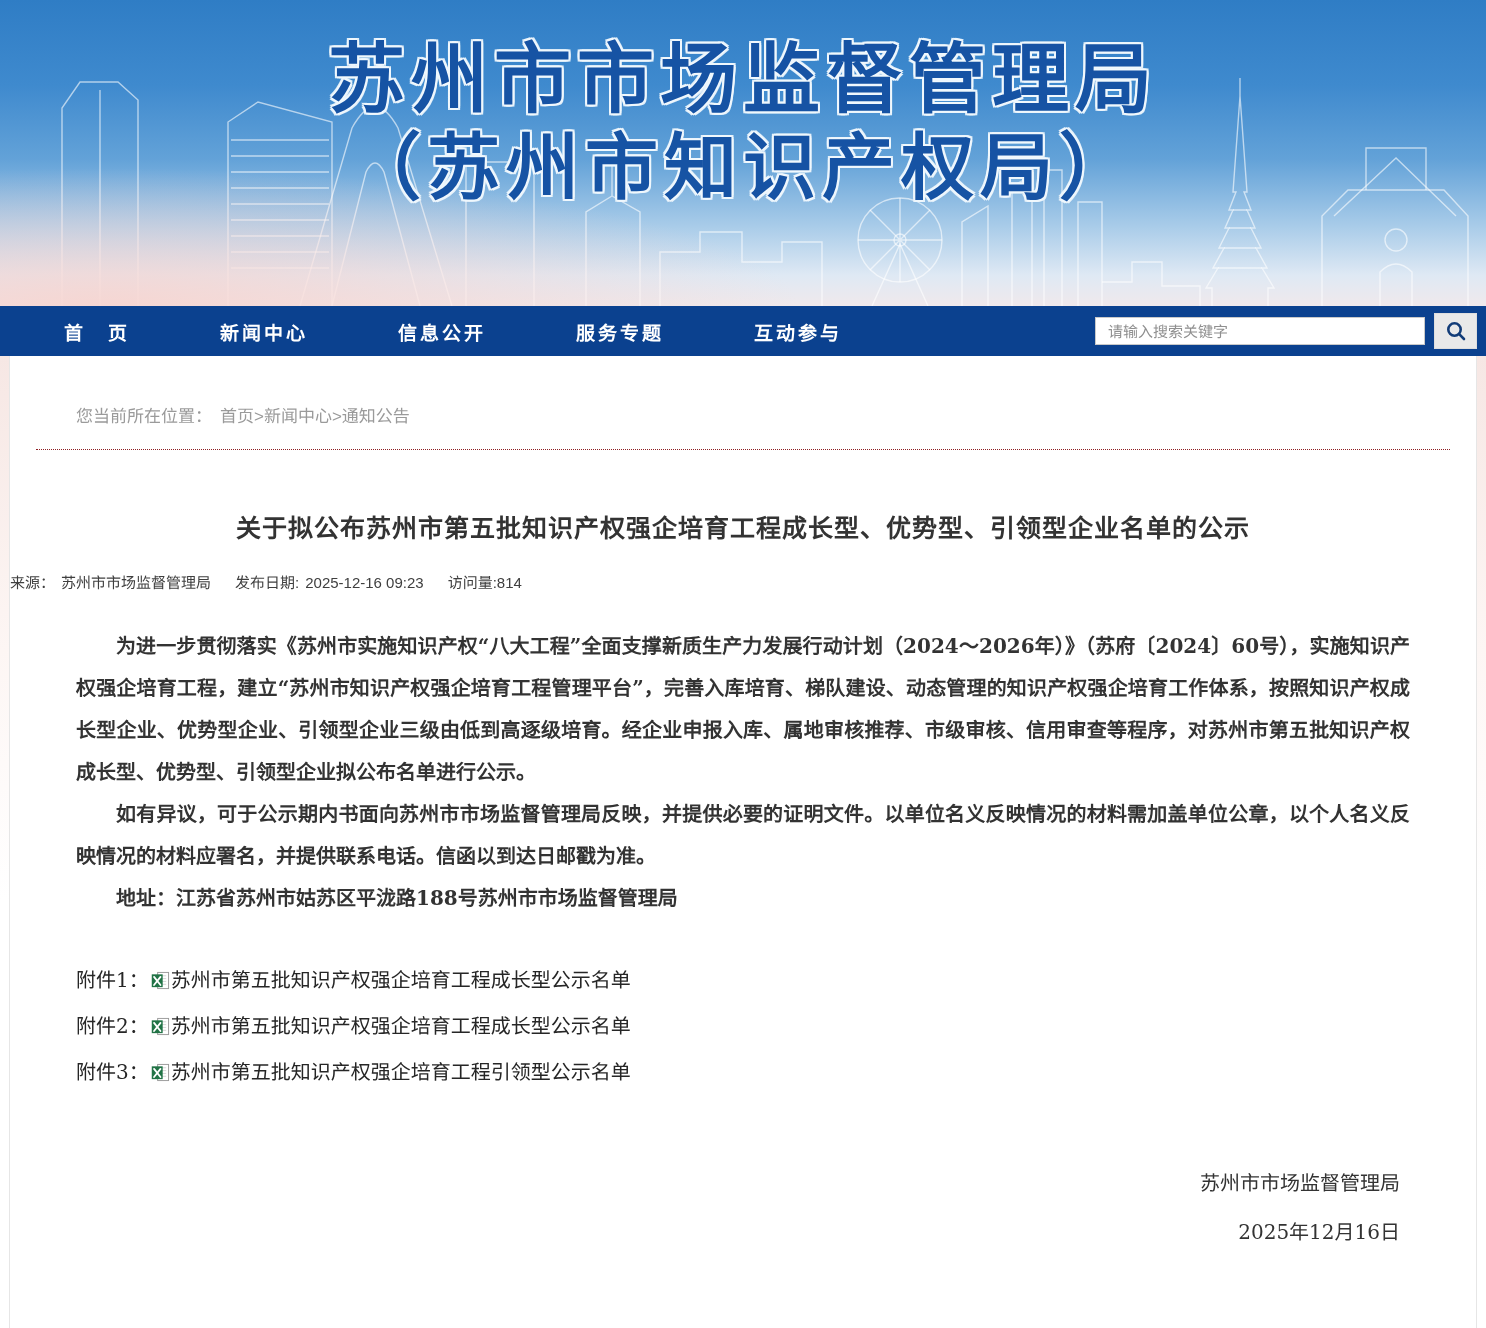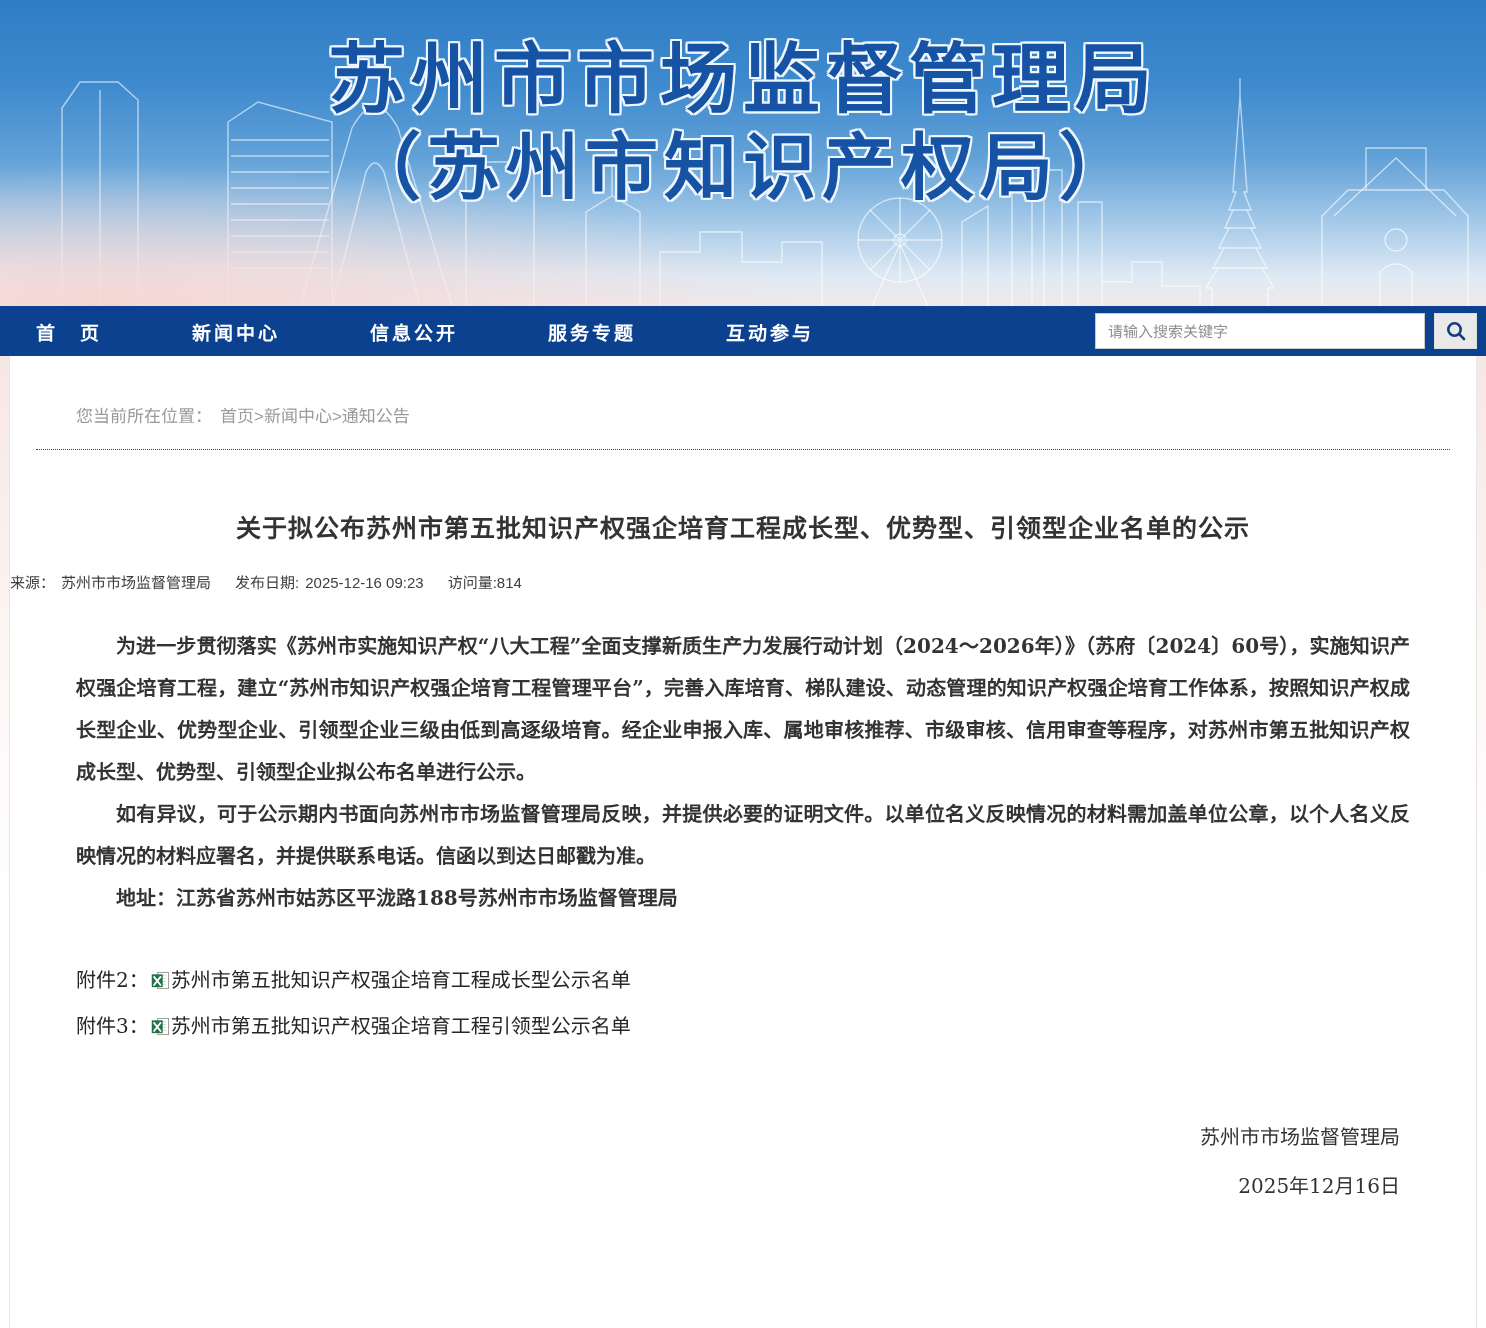--- a/index.html
+++ b/index.html
@@ -26,28 +26,28 @@
     font-weight:bold; color:#1653a4; z-index:2; line-height:1.18; letter-spacing:6px;
     text-shadow:-2px -2px 0 rgba(240,247,253,.92), 2px -2px 0 rgba(240,247,253,.92),
                 -2px 2px 0 rgba(240,247,253,.92), 2px 2px 0 rgba(240,247,253,.92),
                  0 -2px 0 rgba(240,247,253,.92), 0 2px 0 rgba(240,247,253,.92),
                 -2px 0 0 rgba(240,247,253,.92), 2px 0 0 rgba(240,247,253,.92);
   }
   .banner-line1 { font-size:77px; }
   .banner-line2 { font-size:73px; margin-top:6px;font-family:Liberation Mono, monospace; }
 
   
-  .navbar { height:50px; background:#0b418f; display:flex; align-items:center; padding-left:36px; }
+  .navbar { height:50px; background:#0b418f; display:flex; align-items:center; padding-left:64px; }
   .nav-item {
     color:#ffffff; font-size:19px; font-weight:bold; letter-spacing:3px;
     margin-right:90px; text-decoration:none; cursor:pointer; white-space:nowrap;
   }
   .searchbar { margin-left:auto; margin-right:9px; display:flex; align-items:center; }
   .search-input {
-    width:330px; height:36px; border:1px solid #c9c9c9; background:#fff;
+    width:330px; height:28px; border:1px solid #c9c9c9; background:#fff;
     padding:0 12px; font-size:15px; color:#333; outline:none;
     font-family:"Liberation Sans", sans-serif;
   }
   .search-input::placeholder { color:#8f8f8f; }
   .search-btn {
     width:43px; height:36px; margin-left:9px; background:#e9e9e9; border:1px solid #dedede;
     display:flex; align-items:center; justify-content:center; cursor:pointer;
   }
 
   
@@ -166,20 +166,28 @@
       </div>
 
       <div class="a-body">
         <p>为进一步贯彻落实《苏州市实施知识产权“八大工程”全面支撑新质生产力发展行动计划（2024～2026年）》（苏府〔2024〕60号），实施知识产权强企培育工程，建立“苏州市知识产权强企培育工程管理平台”，完善入库培育、梯队建设、动态管理的知识产权强企培育工作体系，按照知识产权成长型企业、优势型企业、引领型企业三级由低到高逐级培育。经企业申报入库、属地审核推荐、市级审核、信用审查等程序，对苏州市第五批知识产权成长型、优势型、引领型企业拟公布名单进行公示。</p>
         <p>如有异议，可于公示期内书面向苏州市市场监督管理局反映，并提供必要的证明文件。以单位名义反映情况的材料需加盖单位公章，以个人名义反映情况的材料应署名，并提供联系电话。信函以到达日邮戳为准。</p>
         <p>地址：江苏省苏州市姑苏区平泷路188号苏州市市场监督管理局</p>
       </div>
 
       <div class="attachments">
         <div class="attach-row">
+          <span>附件1：</span><span class="excel-icon"><svg width="19" height="19" viewBox="0 0 20 20">
+                <rect x="7" y="1.5" width="11.5" height="17" fill="#ffffff" stroke="#9a9a9a" stroke-width="1"></rect>
+                <path d="M9 5 H16 M9 8 H16 M9 11 H16 M9 14 H16" stroke="#c9c9c9" stroke-width="0.8"></path>
+                <rect x="0.8" y="3.5" width="11.5" height="13.5" fill="#217346"></rect>
+                <path d="M3.2 6.2 L10 14.8 M10 6.2 L3.2 14.8" stroke="#ffffff" stroke-width="1.9" stroke-linecap="round"></path>
+              </svg></span><a class="attach-link">苏州市第五批知识产权强企培育工程成长型公示名单</a>
+        </div>
+        <div class="attach-row">
           <span>附件2：</span><span class="excel-icon"><svg width="19" height="19" viewBox="0 0 20 20">
                 <rect x="7" y="1.5" width="11.5" height="17" fill="#ffffff" stroke="#9a9a9a" stroke-width="1"></rect>
                 <path d="M9 5 H16 M9 8 H16 M9 11 H16 M9 14 H16" stroke="#c9c9c9" stroke-width="0.8"></path>
                 <rect x="0.8" y="3.5" width="11.5" height="13.5" fill="#217346"></rect>
                 <path d="M3.2 6.2 L10 14.8 M10 6.2 L3.2 14.8" stroke="#ffffff" stroke-width="1.9" stroke-linecap="round"></path>
               </svg></span><a class="attach-link">苏州市第五批知识产权强企培育工程成长型公示名单</a>
         </div>
         <div class="attach-row">
           <span>附件3：</span><span class="excel-icon"><svg width="19" height="19" viewBox="0 0 20 20">
                 <rect x="7" y="1.5" width="11.5" height="17" fill="#ffffff" stroke="#9a9a9a" stroke-width="1"></rect>

